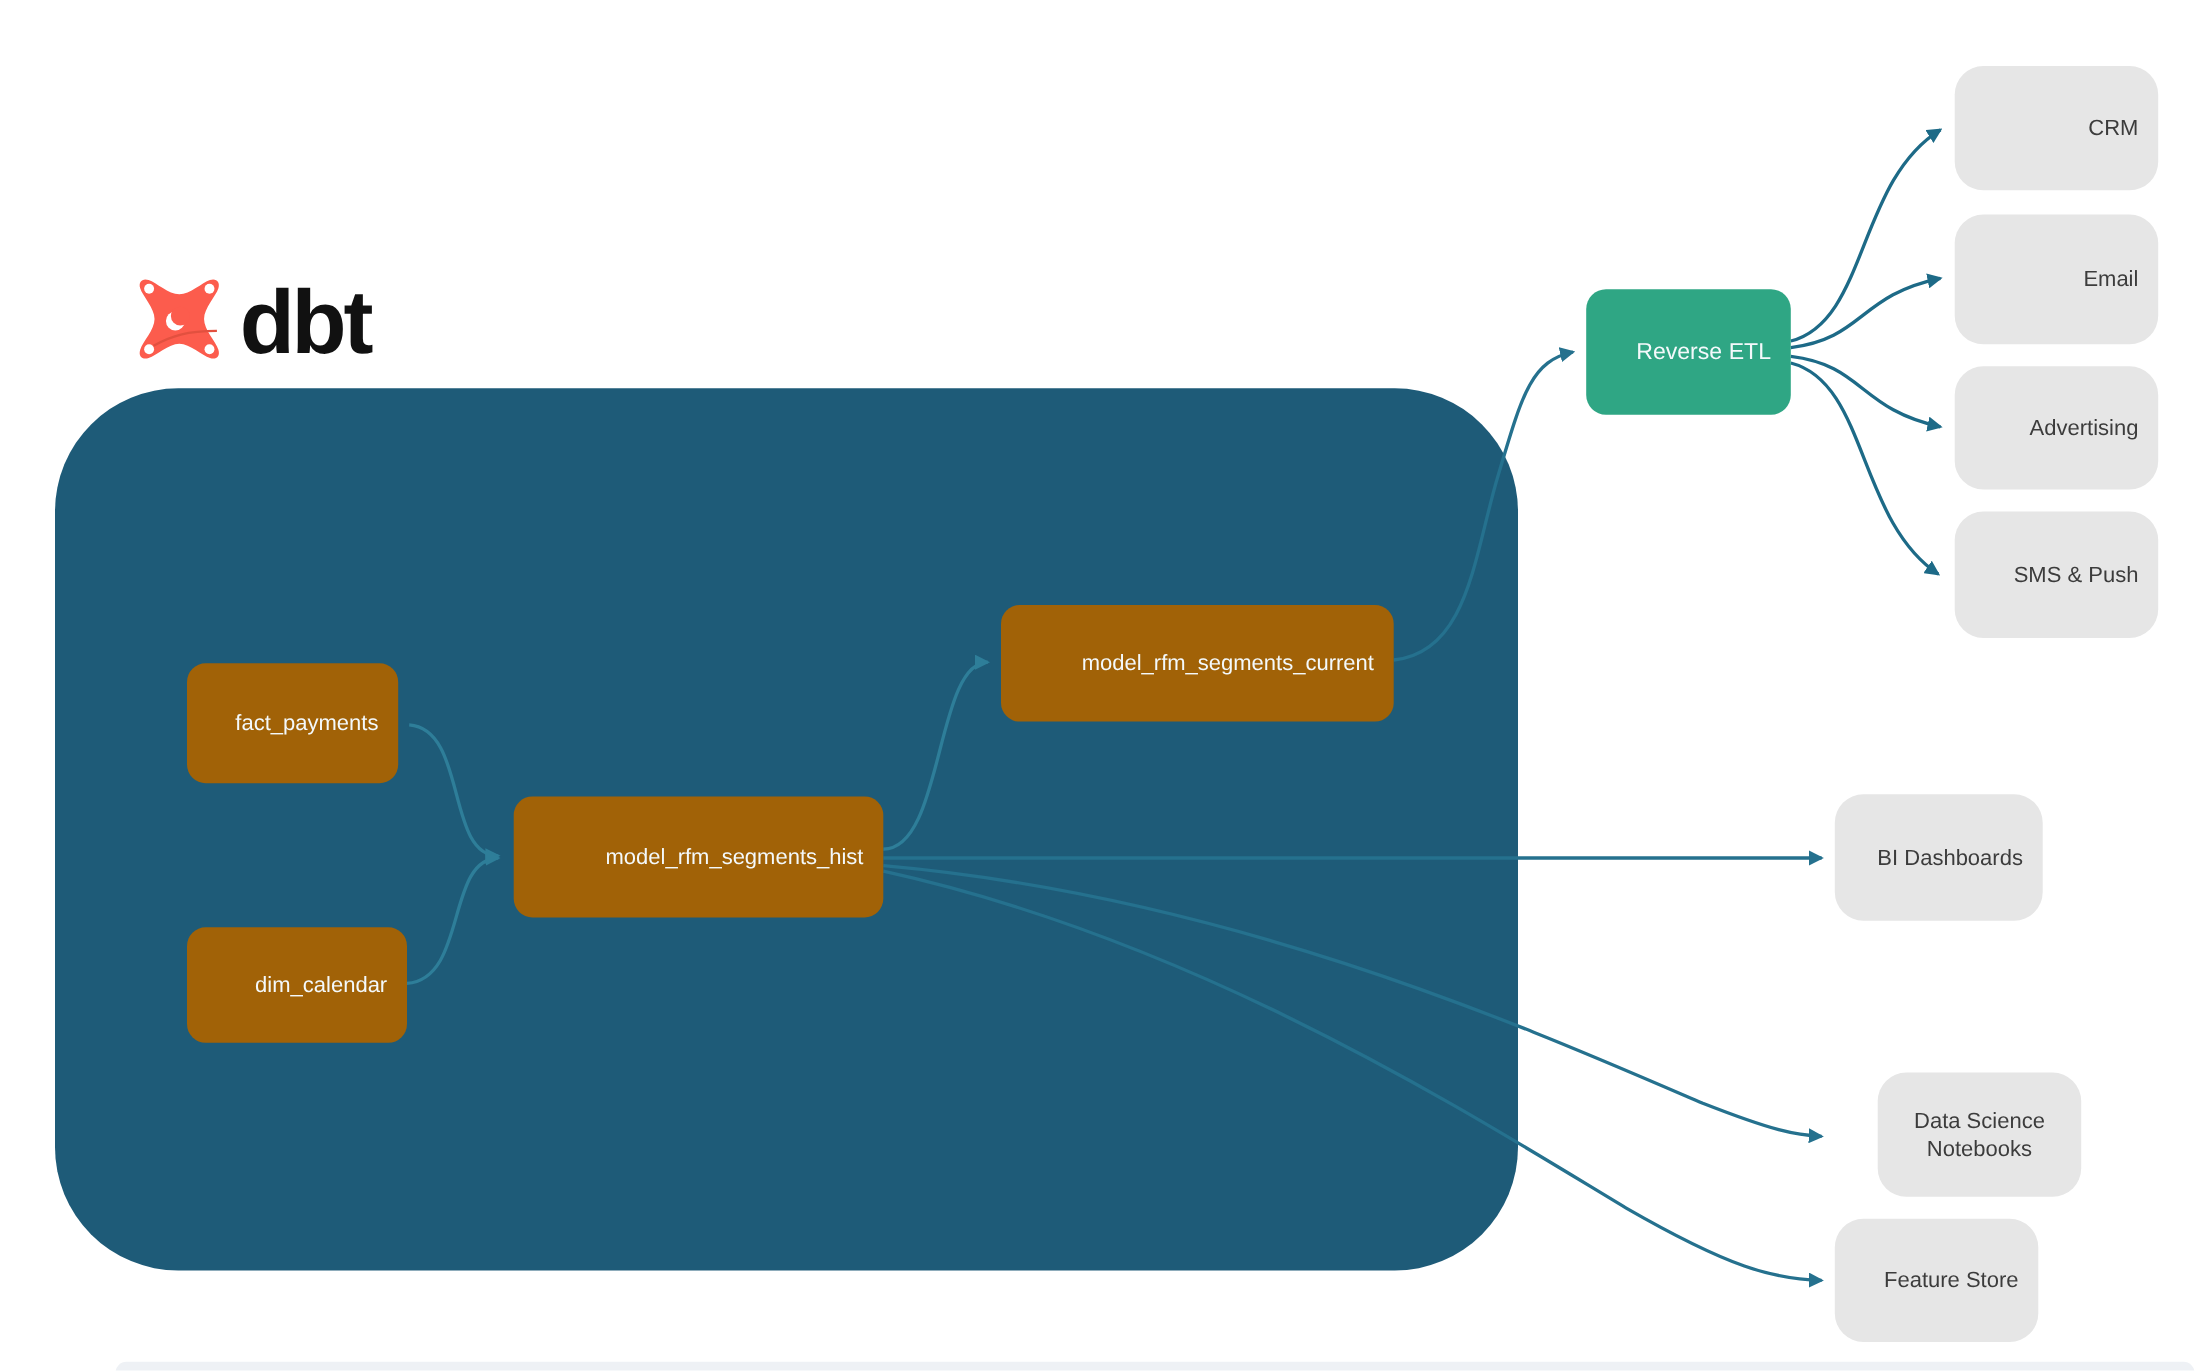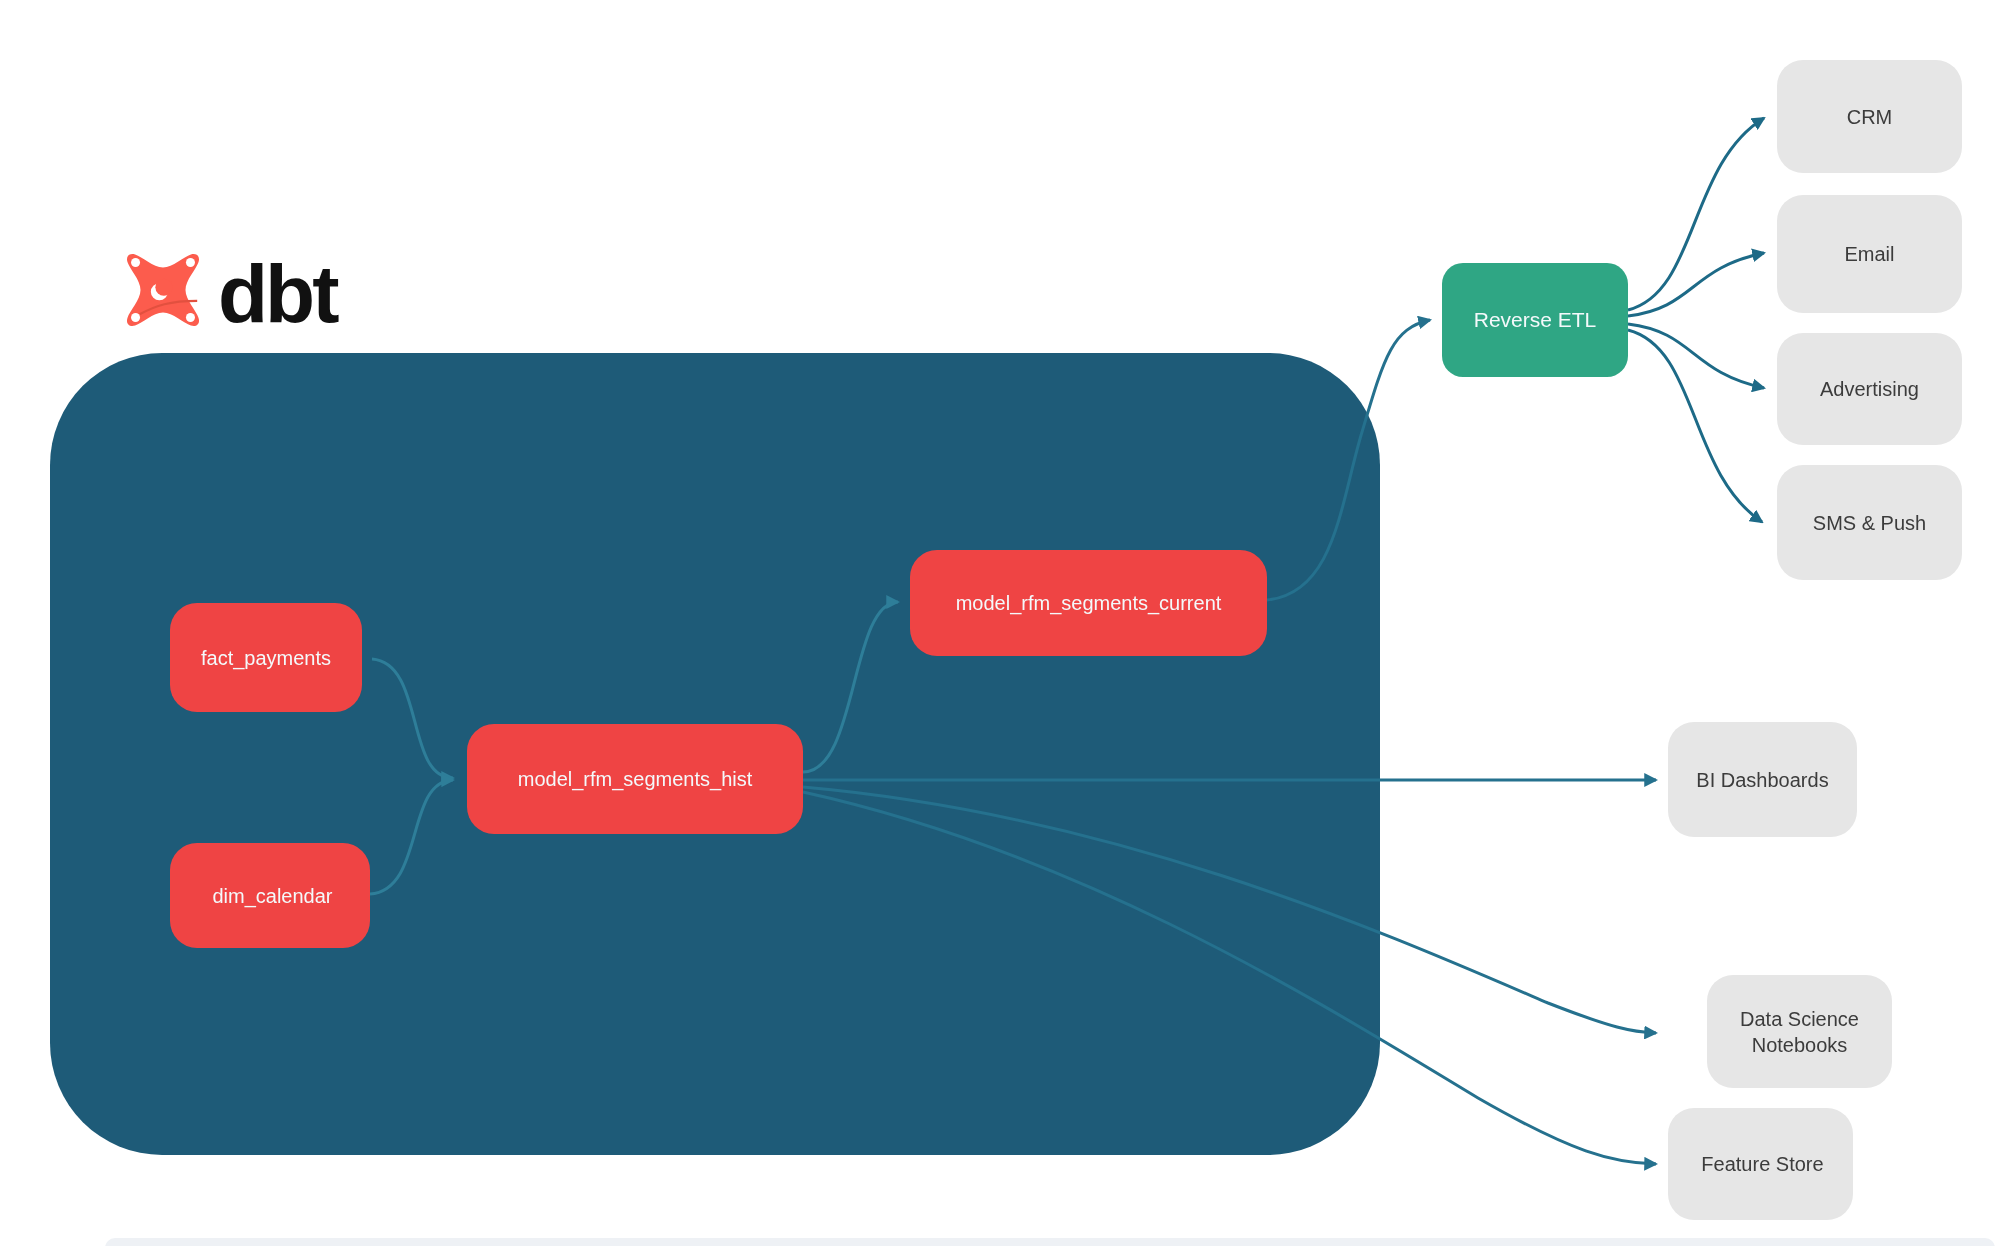--- a/index.html
+++ b/index.html
@@ -25,38 +25,38 @@
 
   
   svg.edges { position: absolute; left: 0; top: 0; width: 2000px; height: 1246px; z-index: 2; }
   .edge { fill: none; stroke-width: 3px; }
   .edge.inside  { stroke: #2E7E99; }
   .edge.cross   { stroke: #25718E; }
   .edge.outside { stroke: #1D6A87; }
 
   
   .node {
-    position: absolute; z-index: 3; display: flex; align-items: center; justify-content: center;
+    position: absolute; z-index: 3; display: flex; align-items: center; justify-content: flex-end;
     text-align: center; box-sizing: border-box; padding: 0 18px; line-height: 1.3;
   }
   .node-model {
-    background: #ef4444; color: #F4F9FB; font-size: 20px; border-radius: 27px;
+    background: #a16207; color: #F4F9FB; font-size: 20px; border-radius: 17px;
   }
   .node-green {
     background: #2FA684; color: #F4F9FB; font-size: 21px; border-radius: 18px;
   }
   .node-dest {
     background: #E6E6E6; color: #3C3C3C; font-size: 20px; border-radius: 26px;
   }
 
   #n-fact     { left: 170px;  top: 603px;  width: 192px; height: 109px; }
   #n-dim      { left: 170px;  top: 843px;  width: 200px; height: 105px; padding-left: 23px; }
   #n-hist     { left: 467px;  top: 724px;  width: 336px; height: 110px; }
   #n-current  { left: 910px;  top: 550px;  width: 357px; height: 106px; }
-  #n-revetl   { left: 1442px; top: 263px;  width: 186px; height: 114px; border-radius: 21px; }
+  #n-revetl   { left: 1442px; top: 263px;  width: 186px; height: 114px; }
   #n-crm      { left: 1777px; top: 60px;   width: 185px; height: 113px; }
   #n-email    { left: 1777px; top: 195px;  width: 185px; height: 118px; }
   #n-adv      { left: 1777px; top: 333px;  width: 185px; height: 112px; }
   #n-sms      { left: 1777px; top: 465px;  width: 185px; height: 115px; }
   #n-bi       { left: 1668px; top: 722px;  width: 189px; height: 115px; }
   #n-ds       { left: 1668px; top: 975px;  width: 185px; height: 113px; margin-left: 39px; }
   #n-fs       { left: 1668px; top: 1108px; width: 185px; height: 112px; padding-left: 22px; }
 
   
   .bottom-panel {

